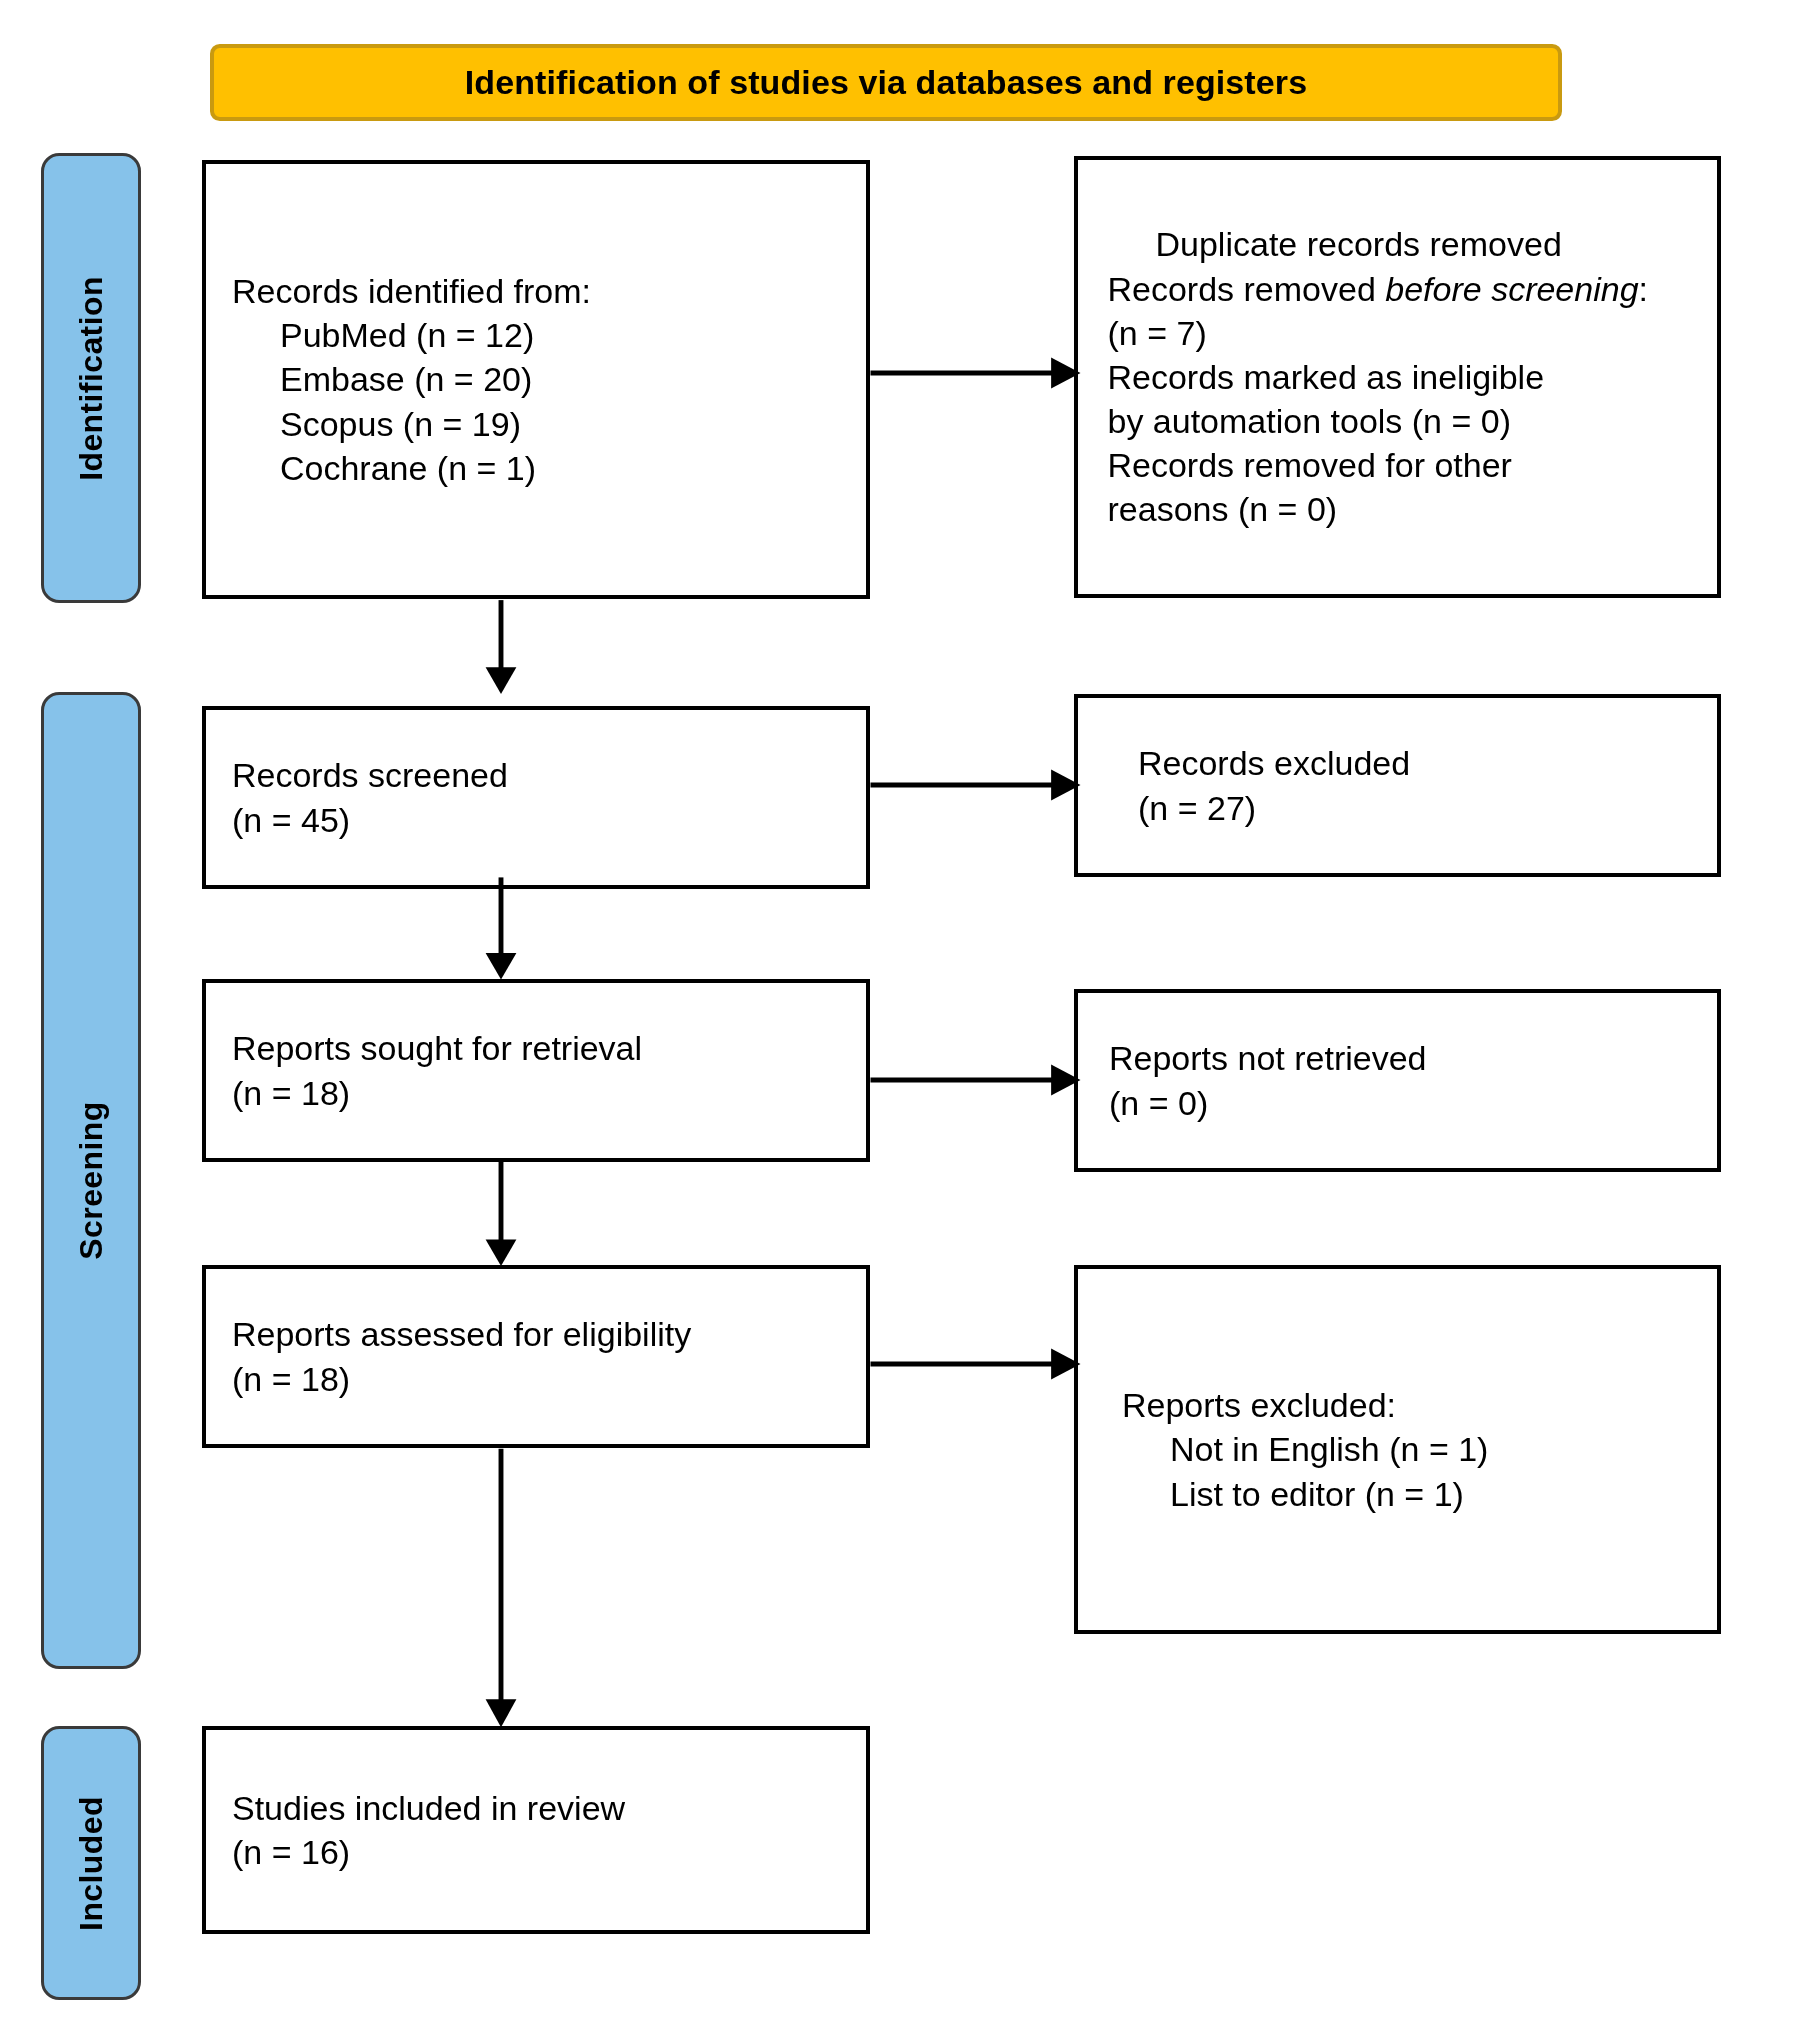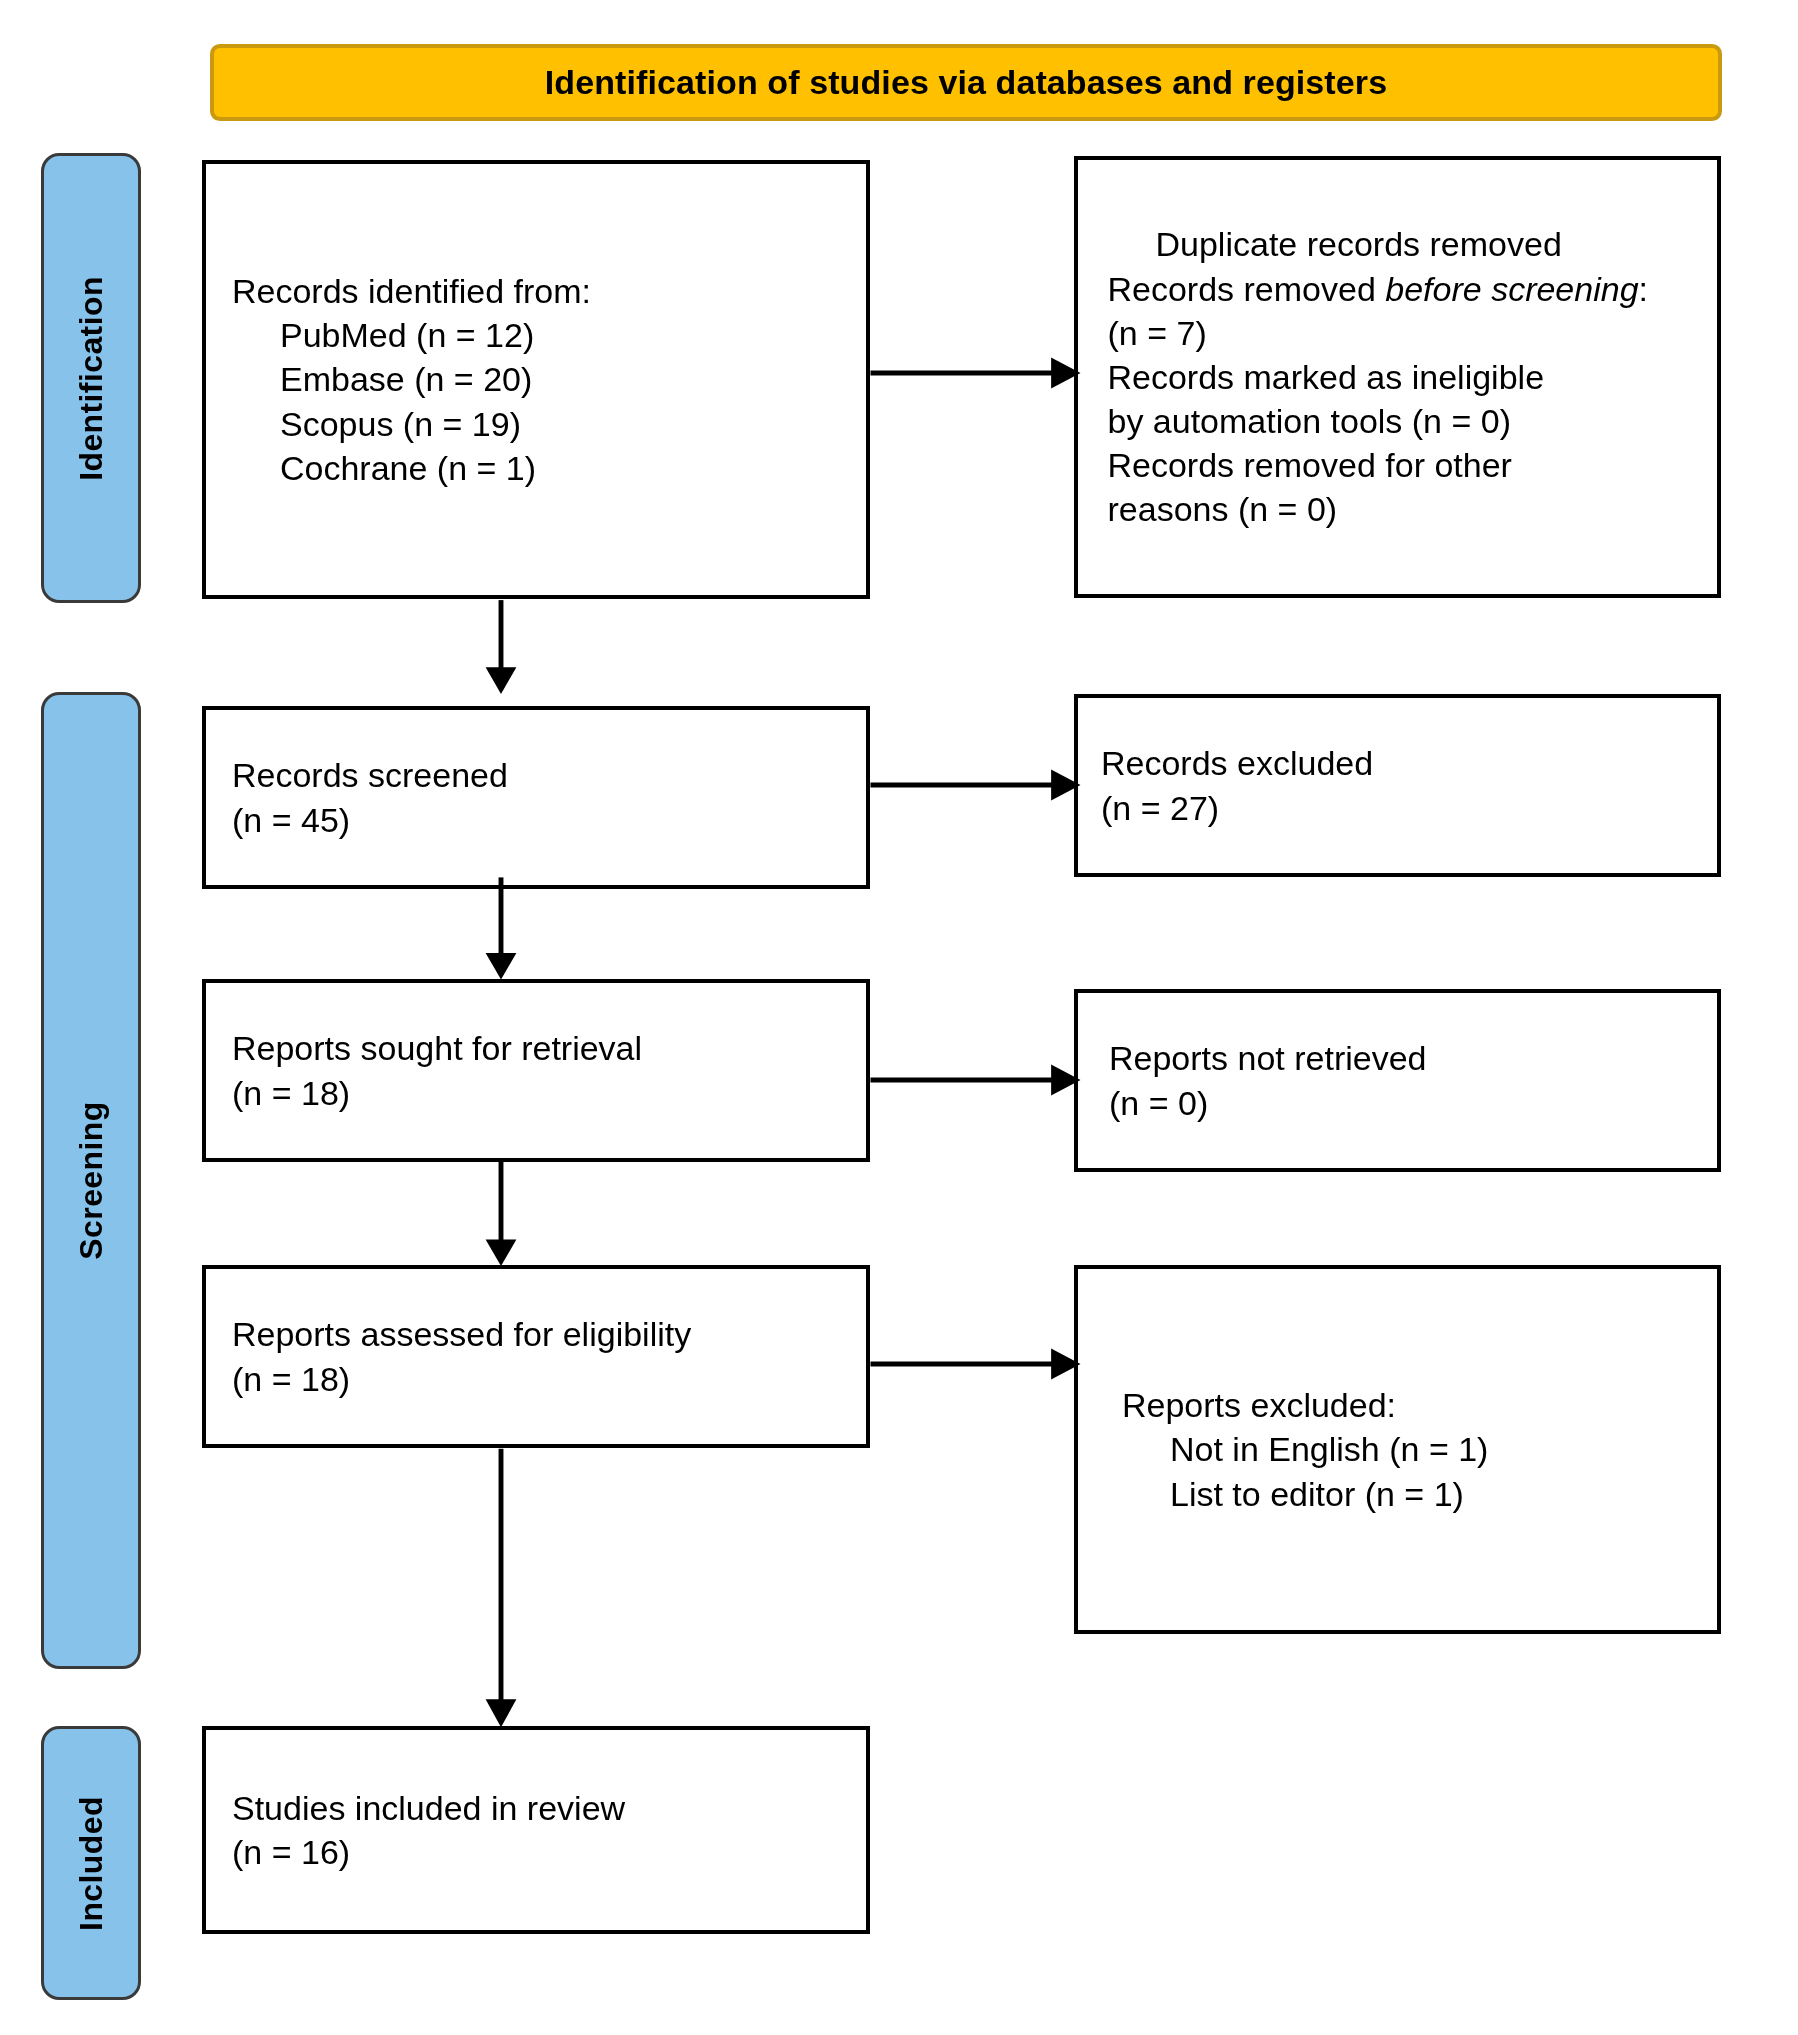--- a/index.html
+++ b/index.html
@@ -112,21 +112,21 @@
   </div>
 
   <div class="stage-tab" style="left:41px; top:692px; width:100px; height:977px;">
     <span class="stage-tab-label">Screening</span>
   </div>
 
   <div class="stage-tab" style="left:41px; top:1726px; width:100px; height:274px;">
     <span class="stage-tab-label">Included</span>
   </div>
 
-  <div class="banner" style="left:210px; top:44px; width:1512px; height:77px;">
+  <div class="banner" style="left:210px; top:44px; width:1352px; height:77px;">
     <span class="banner-label">Identification of studies via databases and registers</span>
   </div>
 
   <div class="flow-box" style="left:202px; top:160px; width:668px; height:439px;">
     <div class="box-inner">
       <div class="box-line">Records identified from:</div>
       <div class="box-line indent">PubMed (n = 12)</div>
       <div class="box-line indent">Embase (n = 20)</div>
       <div class="box-line indent">Scopus (n = 19)</div>
       <div class="box-line indent">Cochrane  (n = 1)</div>
@@ -146,21 +146,21 @@
   </div>
 
   <div class="flow-box" style="left:202px; top:706px; width:668px; height:183px;">
     <div class="box-inner">
       <div class="box-line">Records screened</div>
       <div class="box-line">(n = 45)</div>
     </div>
   </div>
 
   <div class="flow-box" style="left:1074px; top:694px; width:647px; height:183px;">
-    <div class="box-inner" style="padding-left:23px;">
+    <div class="box-inner" style="padding-left:32px;margin-left:28px;">
       <div class="box-line">Records excluded</div>
       <div class="box-line">(n = 27)</div>
     </div>
   </div>
 
   <div class="flow-box" style="left:202px; top:979px; width:668px; height:183px;">
     <div class="box-inner">
       <div class="box-line">Reports sought for retrieval</div>
       <div class="box-line">(n = 18)</div>
     </div>

